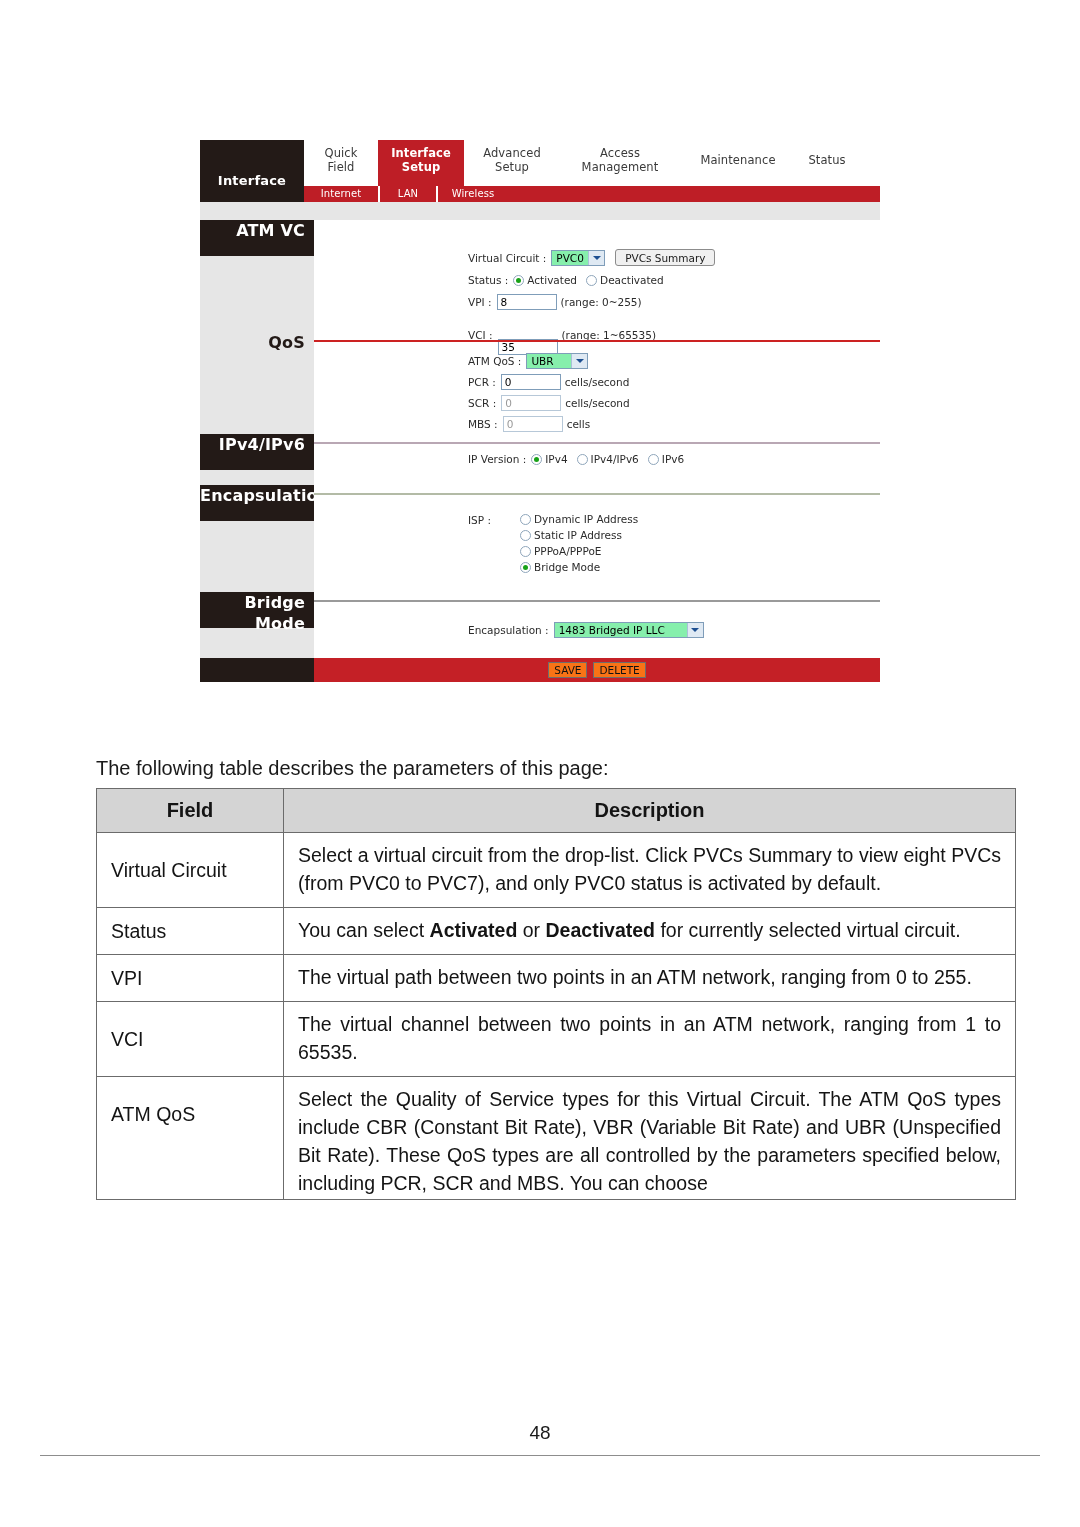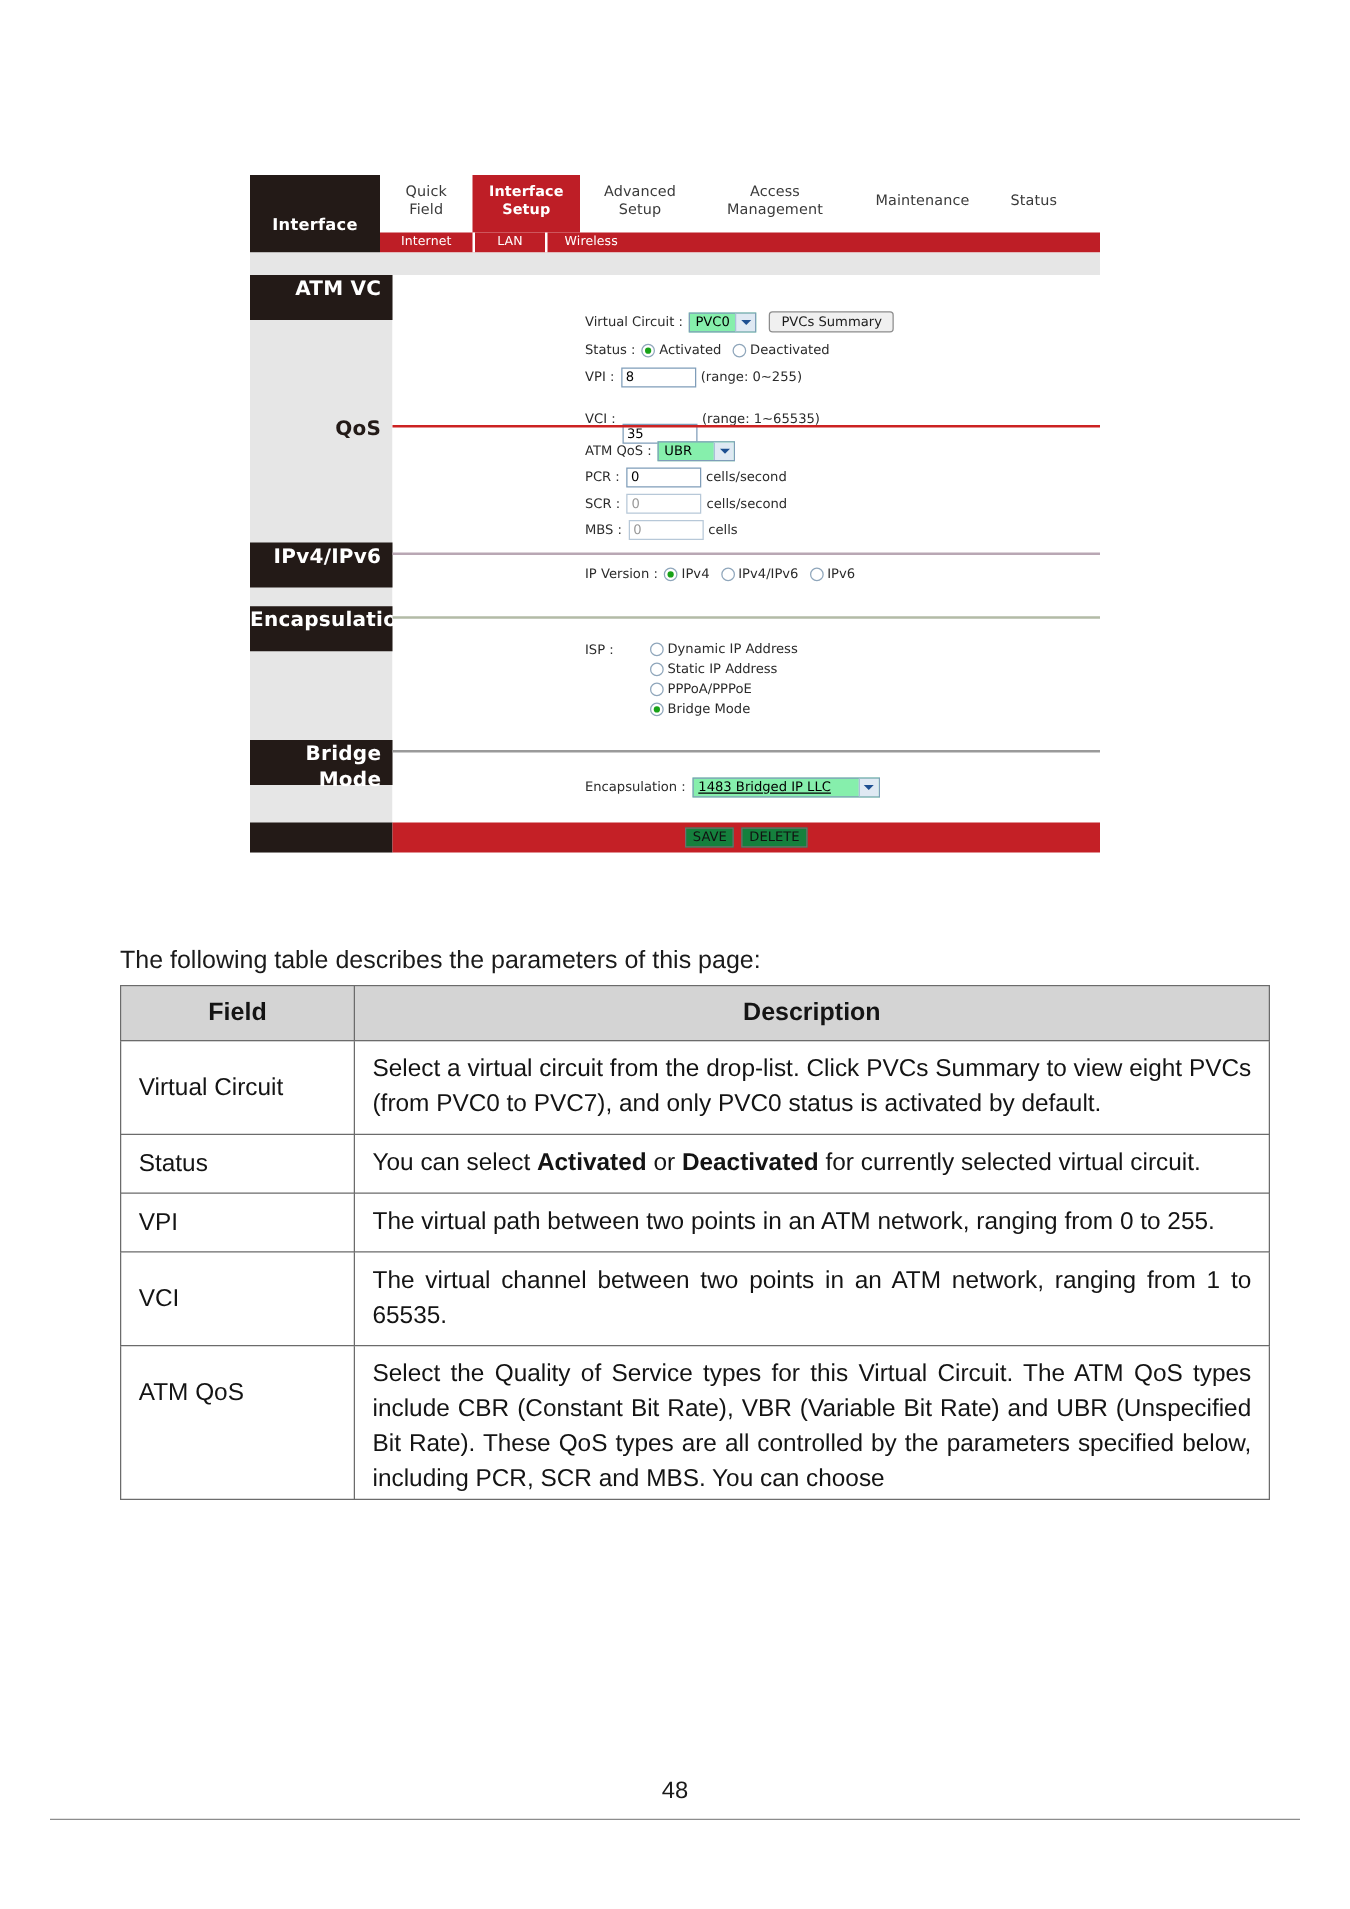--- a/index.html
+++ b/index.html
@@ -274,21 +274,21 @@
     position: absolute;
     left: 114px; top: 0;
     width: 566px; height: 24px;
     display: flex;
     align-items: center;
     justify-content: center;
     gap: 6px;
   }
   .foot-btn {
     border: 1px solid #6e6e6e;
-    background: #15803d;
+    background: #f97316;
     font-size: 10.5px;
     color: #111;
     padding: 1px 5px;
     line-height: 12px;
   }
 
   
   .intro {
     position: absolute;
     left: 96px;
@@ -511,21 +511,21 @@
         <span class="radio on"></span>
         <span>Bridge Mode</span>
       </span>
     </div>
 
     <div class="rail-label" style="top:372px;">Bridge Mode</div>
     <div class="divider" style="top:380px;background:#9a9a9a;"></div>
 
     <div class="frow" style="left:268px; top:402px;">
       <span class="flabel">Encapsulation :</span>
-      <span class="xp-select" style="width:150px;text-decoration:underline;">
+      <span class="xp-select" style="width:150px;">
         <span class="val">1483 Bridged IP LLC</span>
         <span class="xp-arrow">
             <i></i>
           </span>
       </span>
     </div>
   </div>
 
   <div class="shot-foot">
     <div class="dark"></div>

